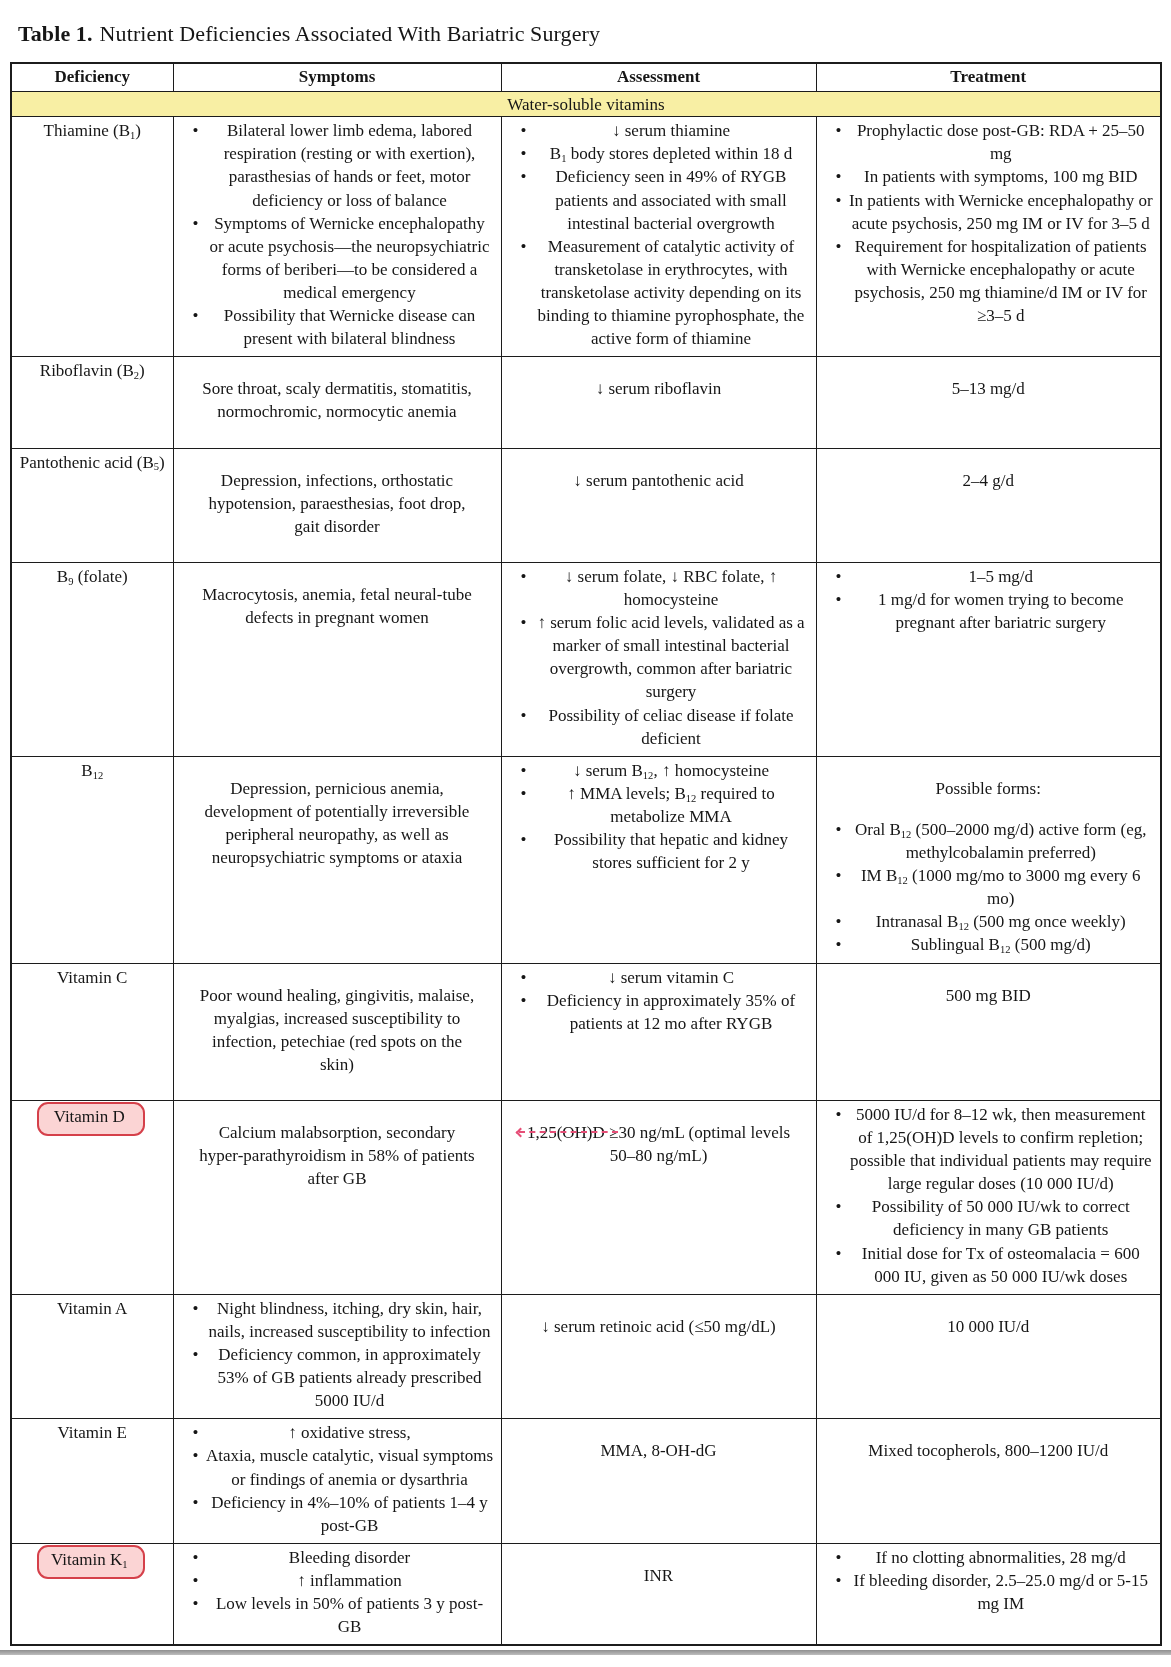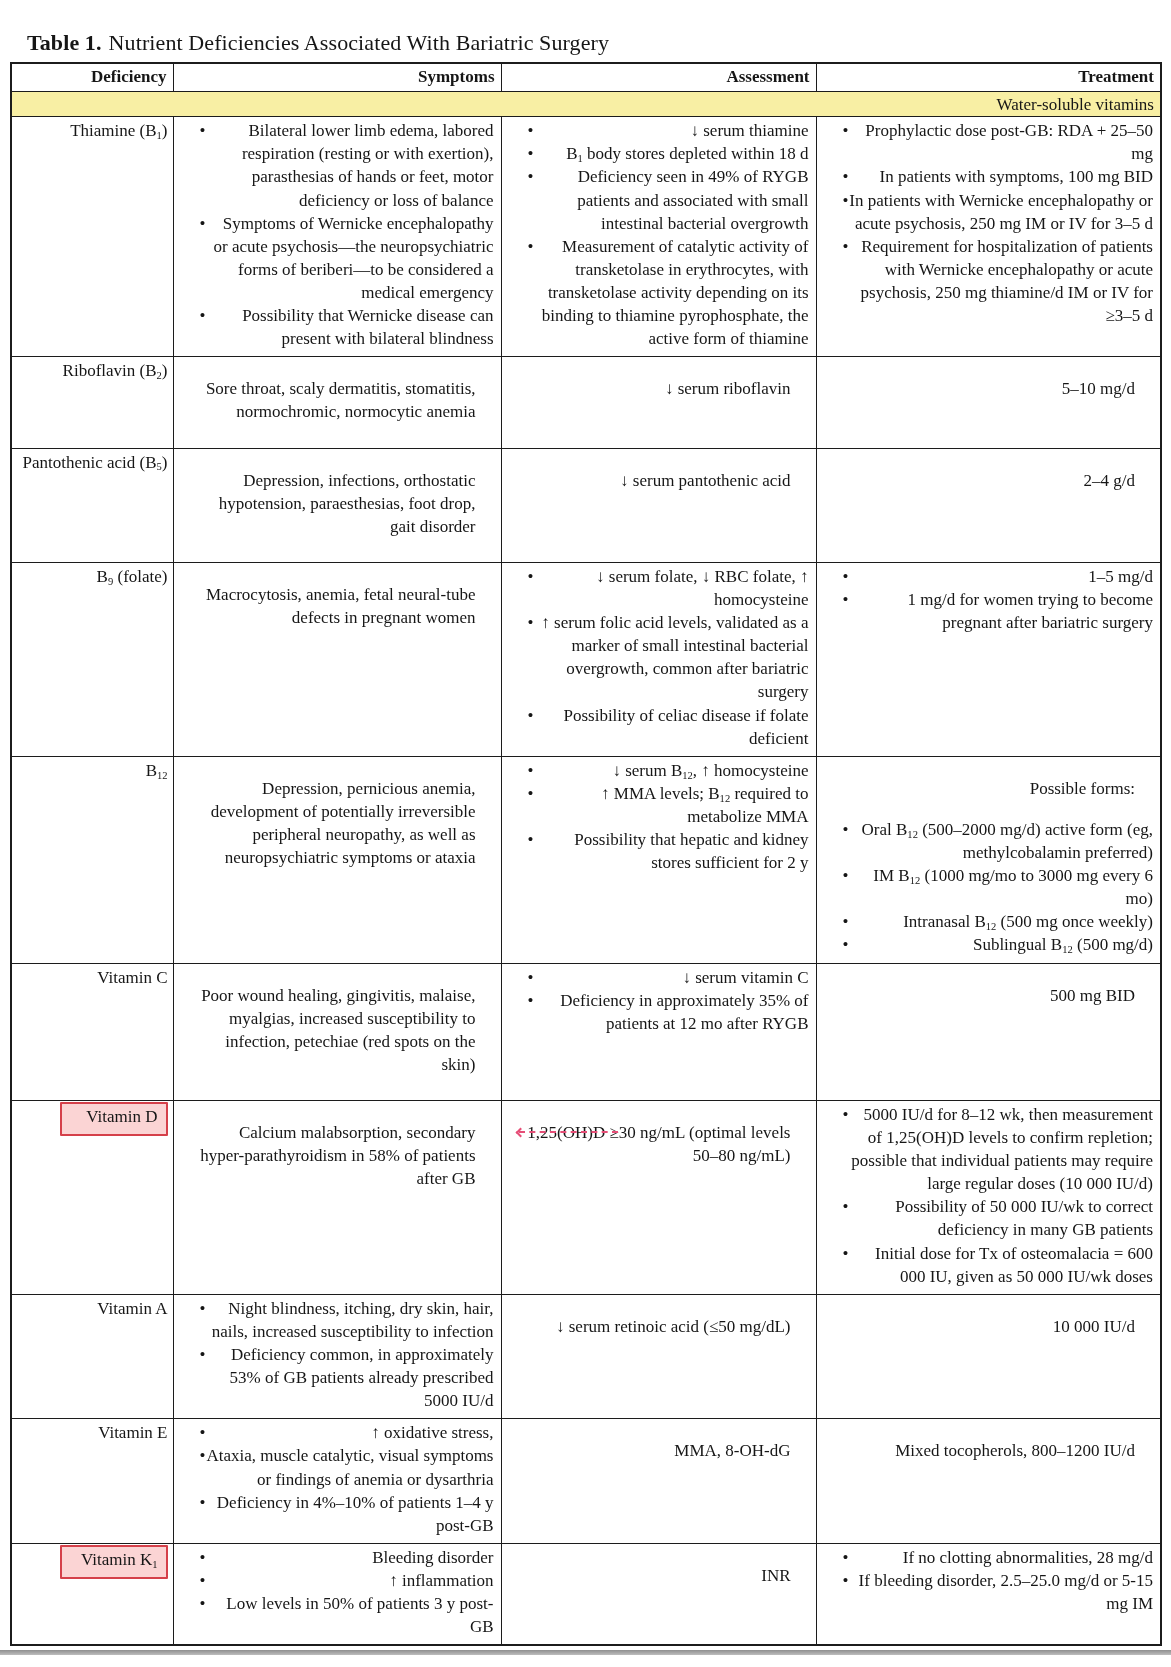--- a/index.html
+++ b/index.html
@@ -4,56 +4,56 @@
 <style>
   html,body{margin:0;padding:0;background:#ffffff;}
   .page{
     position:relative;
     width:1171px;height:1667px;
     background:#fff;
     font-family:"Liberation Serif","DejaVu Serif",serif;
     color:#161616;
     overflow:hidden;
   }
-  .title{position:absolute;left:11px;top:14px;margin:16px;font-size:22px;font-weight:normal;letter-spacing:0.1px;}
+  .title{position:absolute;left:11px;top:14px;margin:7px;font-size:22px;font-weight:normal;letter-spacing:0.1px;}
   .title .title-label{font-weight:bold;margin-right:7px;}
   table.nutrient-table{
     position:absolute;left:10px;top:62px;
     width:1150px;
     border-collapse:collapse;
     border:2.5px solid #1c1c1c;
     table-layout:fixed;
   }
   th,td{
     border:1.5px solid #1c1c1c;
     vertical-align:top;
     font-size:17px;
     line-height:1.36;
-    text-align:right;
+    text-align:center;
     overflow:hidden;
   }
   th{font-weight:bold;padding:1px 6px 3px 6px;}
   td.section-cell{
     background:var(--band-fill,#f8efa4);
     padding:1px 6px 0 6px;
     font-weight:normal;
   }
   td.def-cell{padding:2px 5px 4px 5px;}
   td.content-cell{padding:2px 7px 6px 7px;}
   .plain-item{margin:18px;}
   .bullet-item{display:flex;margin:0;}
   .bullet-item .dot{flex:0 0 25px;padding-left:5px;box-sizing:border-box;}
   .bullet-item .bt{flex:1 1 auto;}
   sub{font-size:0.62em;line-height:0;position:relative;top:0.28em;vertical-align:baseline;}
   .def-label{display:inline-block;}
   .red-box{
     display:inline-block;
     border:2.5px solid var(--hl-border,#d5404a);
     background:var(--hl-fill,#fbd4d4);
-    border-radius:1px;
+    border-radius:11px;
     padding:1px 8px 6px 4px;
     margin:-1px 0 0 -2px;
     min-width:108px;
     box-sizing:border-box;
   }
   .strike-annot{position:relative;white-space:nowrap;}
   .strike-annot::after{
     content:"";
     position:absolute;
     left:-8px;right:-13px;top:50%;
@@ -154,21 +154,21 @@
         </tr>
         <tr>
           <td class="def-cell"><span class="def-label">Riboflavin (B<sub>2</sub>)</span></td>
           <td class="content-cell">
             <div class="plain-item">Sore throat, scaly dermatitis, stomatitis, normochromic, normocytic anemia</div>
           </td>
           <td class="content-cell">
             <div class="plain-item">↓ serum riboflavin</div>
           </td>
           <td class="content-cell">
-            <div class="plain-item">5–10 mg/d</div>
+            <div class="plain-item">5–13 mg/d</div>
           </td>
         </tr>
         <tr>
           <td class="def-cell"><span class="def-label">Pantothenic acid (B<sub>5</sub>)</span></td>
           <td class="content-cell">
             <div class="plain-item">Depression, infections, orthostatic hypotension, paraesthesias, foot drop, gait disorder</div>
           </td>
           <td class="content-cell">
             <div class="plain-item">↓ serum pantothenic acid</div>
           </td>

